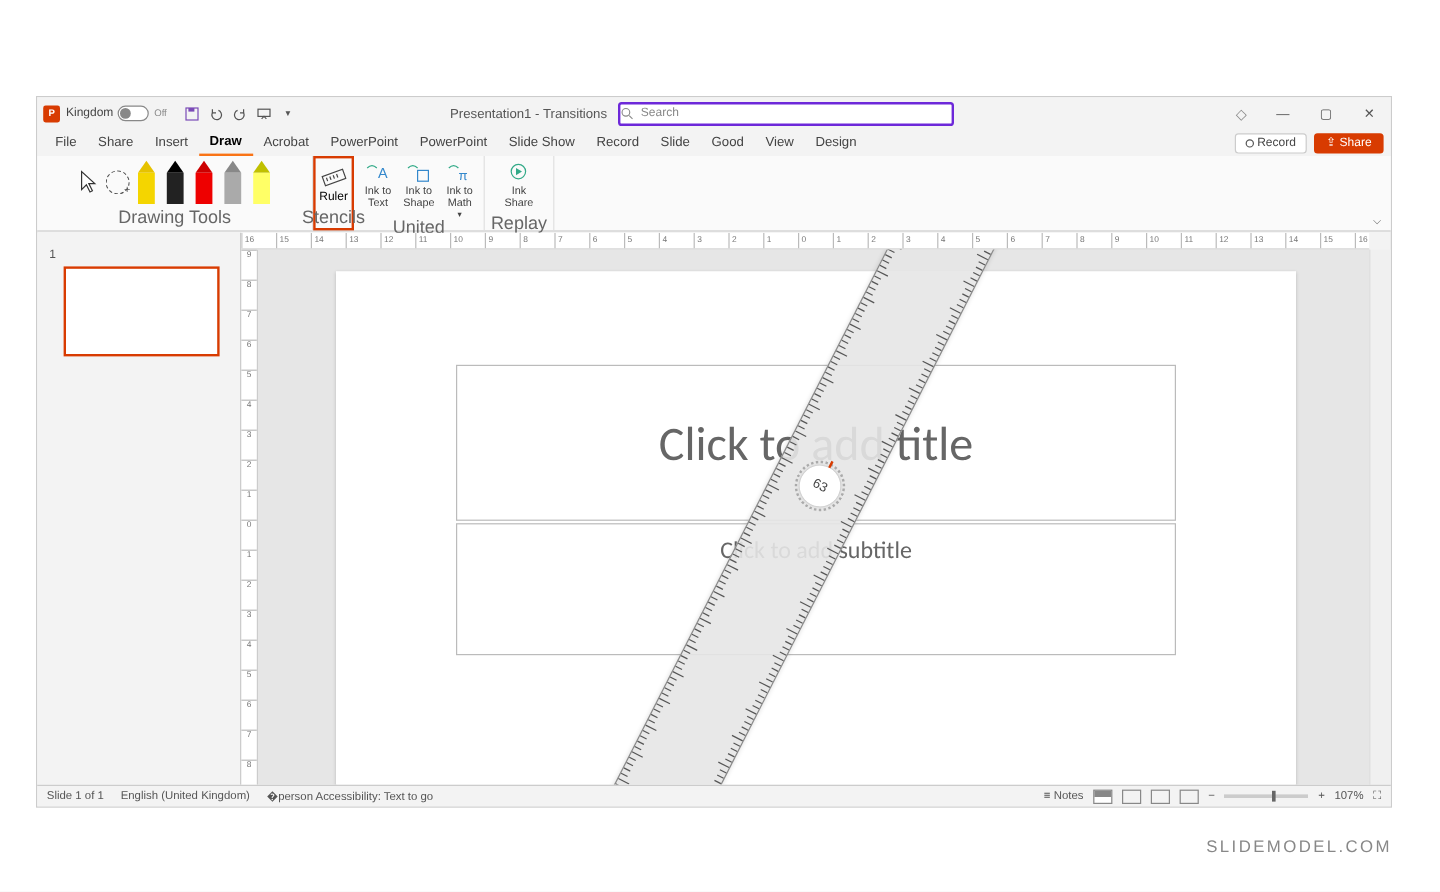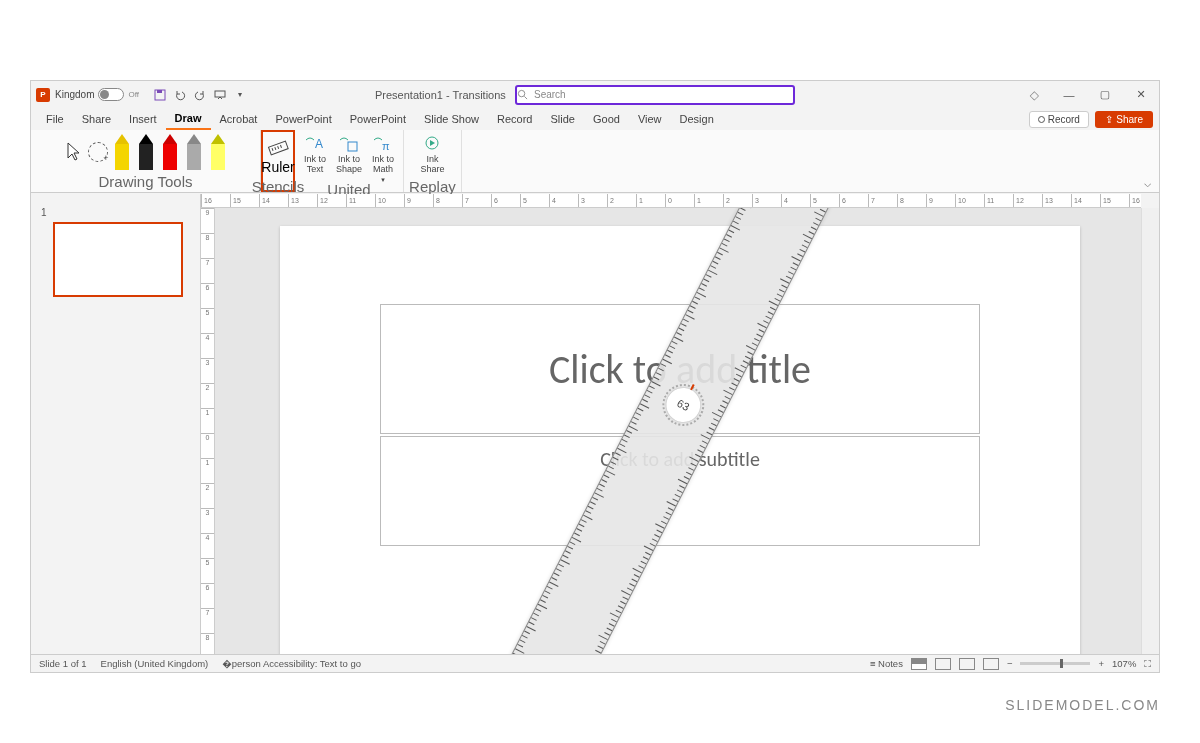--- a/index.html
+++ b/index.html
@@ -214,21 +214,21 @@
 
     <div class="rgroup stencil-group" style="width:34px">
       <div class="ruler-btn">
         <div class="ruler-icon"><svg viewBox="0 0 22 22">
               <rect x="2" y="8" width="18" height="8" fill="none" stroke="#444" transform="rotate(-20 11 11)"></rect>
               <line x1="5" y1="10" x2="5" y2="13" stroke="#444" transform="rotate(-20 11 11)"></line>
               <line x1="8" y1="10" x2="8" y2="13" stroke="#444" transform="rotate(-20 11 11)"></line>
               <line x1="11" y1="10" x2="11" y2="13" stroke="#444" transform="rotate(-20 11 11)"></line>
               <line x1="14" y1="10" x2="14" y2="13" stroke="#444" transform="rotate(-20 11 11)"></line>
             </svg></div>
-        <span style="font-size:14px">Ruler</span>
+        <span style="font-size:10px">Ruler</span>
       </div>
       <div class="rgroup-label">Stencils</div>
     </div>
 
     <div class="rgroup">
       <div class="rgroup-tools">
         <div class="ink-btn">
             <svg class="ink-icon" viewBox="0 0 22 20">
               <path d="M2 6 Q6 2 10 6" fill="none" stroke="#3a8"></path>
               <text x="11" y="14" font-size="12" fill="#38c">A</text>

